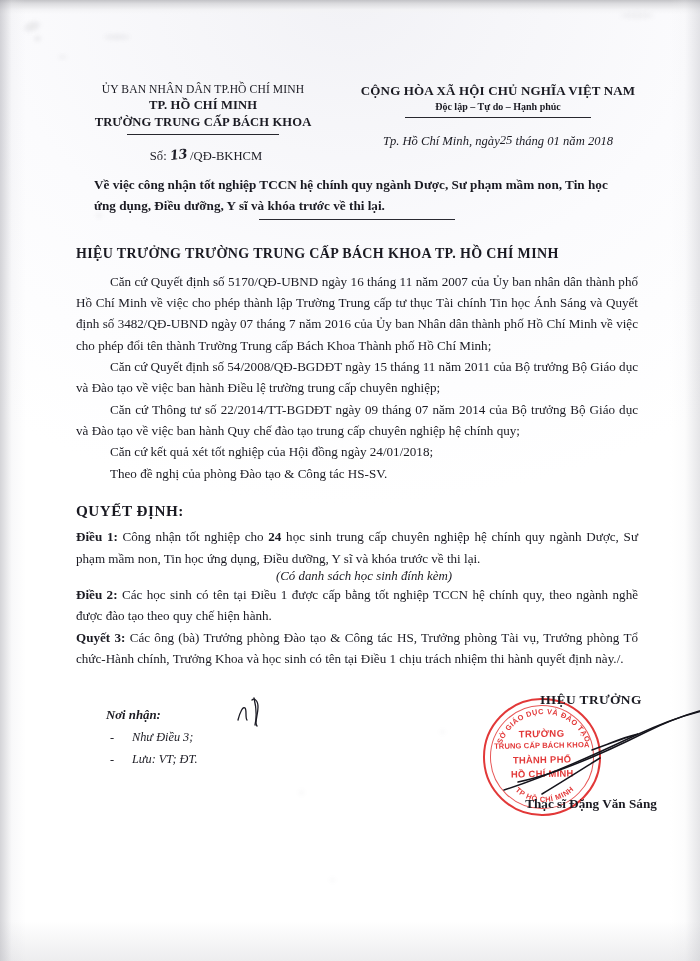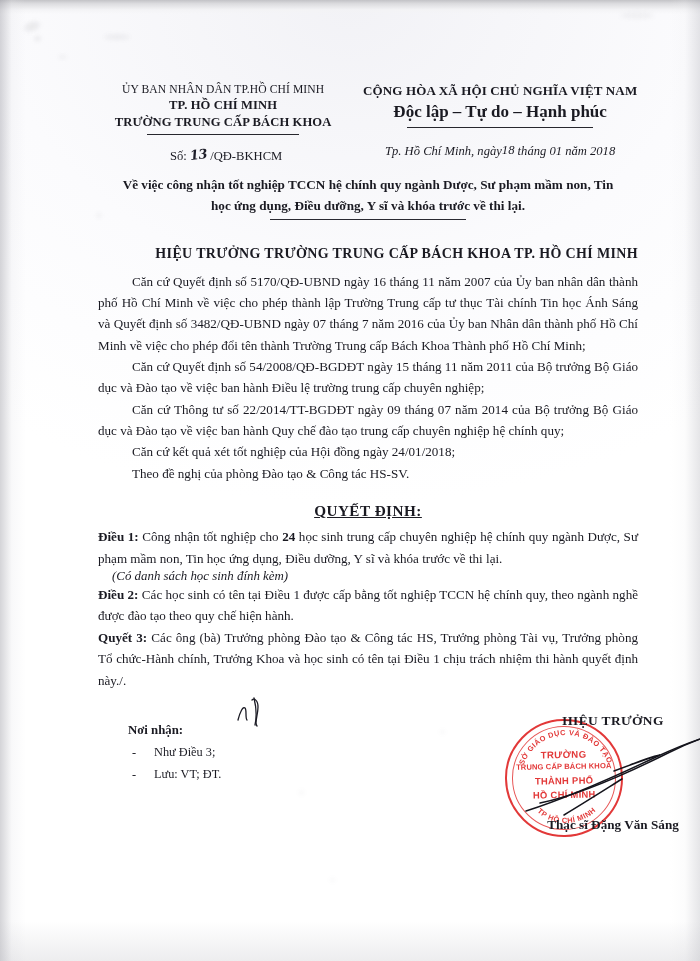--- a/index.html
+++ b/index.html
@@ -56,21 +56,21 @@
   .smudge.s6 { left: 96px;  top: 213px; width: 6px;  height: 5px;  opacity:.6; }
   .smudge.s7 { left: 330px; top: 878px; width: 5px;  height: 4px;  opacity:.5; }
   .smudge.s8 { left: 440px; top: 730px; width: 5px;  height: 4px;  opacity:.55; }
   .smudge.s9 { left: 299px; top: 790px; width: 5px;  height: 5px;  opacity:.5; }
 
   
   #doc {
     position: absolute;
     left: 0; top: 0;
     width: 700px; height: 961px;
-    padding: 0 62px 0 98px;
+    padding: 0 62px 0 76px;
   }
 
   
   .letterhead {
     display: flex;
     justify-content: space-between;
     align-items: flex-start;
     padding-top: 82px;
   }
   .lh-col { text-align: center; }
@@ -92,21 +92,21 @@
   }
   .nation-line {
     font-size: 13px;
     font-weight: bold;
     letter-spacing: .15px;
     line-height: 1.35;
     white-space: nowrap;
     text-align: center;
   }
   .nation-sub {
-    font-size: 17px;
+    font-size: 10px;
     font-weight: bold;
     line-height: 1.45;
     white-space: nowrap;
   }
   .rule {
     height: 1px;
     background: #27272e;
     margin: 3px auto 0;
   }
   .rule-left  { width: 152px; }
@@ -143,87 +143,87 @@
 
   
   .doc-title {
     text-align: center;
     font-size: 16.5px;
     font-weight: bold;
     letter-spacing: 1.1px;
     margin-top: 40px;
   }
   .doc-subtitle {
-    text-align: center;
     font-size: 13.2px;
     font-weight: bold;
     line-height: 1.62;
     margin: 10px 18px 0 18px;
   }
   .subtitle-rule {
     width: 196px; height: 1px; background: #2a2a32;
     margin: 2px auto 0;
   }
 
   .section-head {
-    text-align: right;
+    text-align: left;
     font-size: 14px;
     font-weight: bold;
     letter-spacing: .35px;
     margin-top: 26px;
   }
 
   
   .body-block { margin-top: 9px; }
   p.para {
     margin: 0;
     font-size: 13.1px;
     line-height: 1.63;
     text-align: justify;
     text-justify: inter-word;
     text-indent: 34px;
     hyphens: none;
   }
   p.para.tight { text-align: left; }
 
   .resolve-head {
-    text-align: center;
+    text-align: left;
     font-size: 15.2px;
     font-weight: bold;
     letter-spacing: .5px;
     margin-top: 18px;
     margin-bottom: 6px;
-    text-decoration: underline;
   }
   p.article {
     margin: 0;
     font-size: 13.1px;
     line-height: 1.64;
     text-align: justify;
     text-indent: 0;
   }
   p.article .art-label { font-weight: bold; }
   p.article .num-bold { font-weight: bold; }
   p.attach {
     margin: 0;
     font-size: 12.9px;
     font-style: italic;
     text-indent: 14px;
+    text-align: center;
   }
 
   
   .footer {
     position: relative;
     margin-top: 22px;
     height: 210px;
   }
   .recipients {
     position: absolute;
-    left: 30px; top: 10px;
+    left: 30px; top: 16px;
     width: 240px;
+    font-style: italic;
   }
   .recip-title {
     font-size: 12.8px;
     font-weight: bold;
     margin-bottom: 4px;
   }
   .recip-row {
     display: flex;
     font-size: 12.3px;
     line-height: 1.78;
@@ -352,21 +352,21 @@
         <span class="handwrite">13</span>
         <span>/QĐ-BKHCM</span>
       </div>
     </div>
 
     <div class="lh-col lh-right">
       <div class="nation-line">CỘNG HÒA XÃ HỘI CHỦ NGHĨA VIỆT NAM</div>
       <div class="nation-sub">Độc lập – Tự do – Hạnh phúc</div>
       <div class="rule rule-right"></div>
       <div class="date-line">
-        <span>Tp. Hồ Chí Minh, ngày</span><span class="date-day">18</span> <span>tháng 01 năm 2018</span>
+        <span>Tp. Hồ Chí Minh, ngày</span><span class="date-day">25</span> <span>tháng 01 năm 2018</span>
       </div>
     </div>
 
   </div>
 
   <div class="doc-subtitle">
     <span>Về việc công nhận tốt nghiệp TCCN hệ chính quy ngành Dược, Sư phạm mầm non, Tin</span>
     <span>học ứng dụng, Điều dưỡng, Y sĩ và khóa trước về thi lại.</span>
   </div>
   <div class="subtitle-rule"></div>

